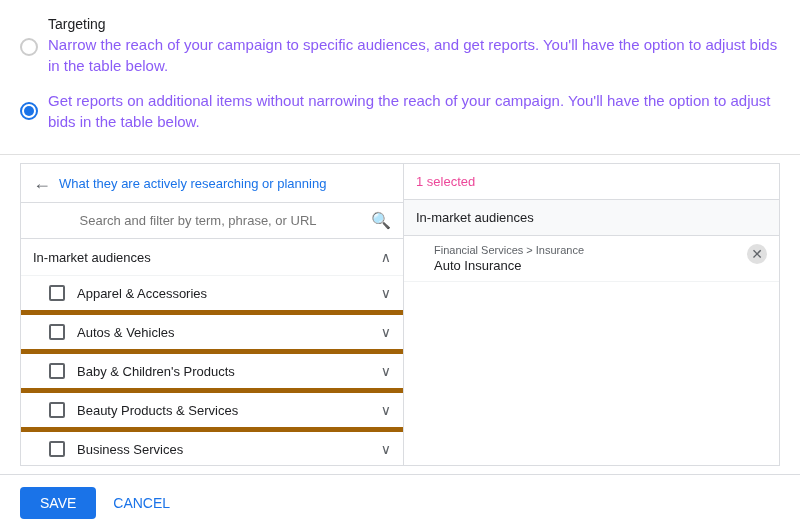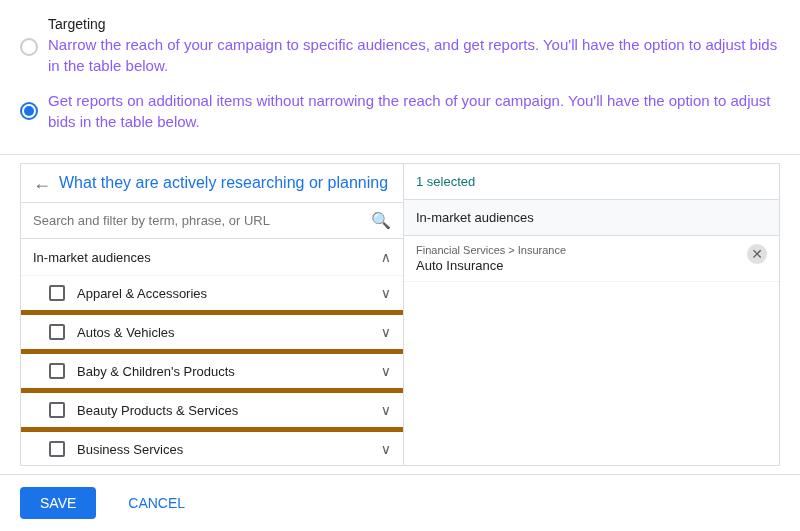--- a/index.html
+++ b/index.html
@@ -107,39 +107,40 @@
     }
 
     .back-arrow {
       color: #5f6368;
       font-size: 18px;
       cursor: pointer;
       line-height: 1;
     }
 
     .panel-title {
-      font-size: 16px;
+      font-size: 13px;
       color: #1a73e8;
       font-weight: 400;
     }
 
     .search-box {
       display: flex;
       align-items: center;
       padding: 8px 12px;
       border-bottom: 1px solid #dadce0;
       gap: 8px;
     }
 
     .search-input {
       flex: 1;
       border: none;
       outline: none;
       font-size: 13px;
       color: #8b5cf6;
+      text-align: center;
     }
 
     .search-icon {
       color: #5f6368;
       font-size: 16px;
     }
 
     .categories-list {
       flex: 1;
       overflow-y: auto;
@@ -202,21 +203,21 @@
       overflow: hidden;
     }
 
     .selected-header {
       padding: 10px 12px;
       border-bottom: 1px solid #dadce0;
     }
 
     .selected-count {
       font-size: 13px;
-      color: #0f766e;
+      color: #ec4899;
     }
 
     .selected-group {
       padding: 10px 12px;
       background: #f8f9fa;
       border-bottom: 1px solid #dadce0;
     }
 
     .selected-group-title {
       font-size: 13px;
@@ -226,20 +227,21 @@
 
     .selected-item {
       display: flex;
       align-items: flex-start;
       padding: 8px 12px;
       border-bottom: 1px solid #f1f3f4;
     }
 
     .selected-item-info {
       flex: 1;
+      margin-left: 18px;
     }
 
     .selected-item-path {
       font-size: 11px;
       color: #5f6368;
       margin-bottom: 2px;
     }
 
     .selected-item-name {
       font-size: 13px;
@@ -260,21 +262,21 @@
       margin-left: 8px;
       color: #5f6368;
       font-size: 14px;
     }
 
     .footer {
       display: flex;
       align-items: center;
       padding: 12px 20px;
       border-top: 1px solid #dadce0;
-      gap: 16px;
+      gap: 1px;
     }
 
     .btn-save {
       background: #1a73e8;
       color: #fff;
       border: none;
       padding: 8px 20px;
       font-size: 14px;
       font-weight: 500;
       border-radius: 4px;

